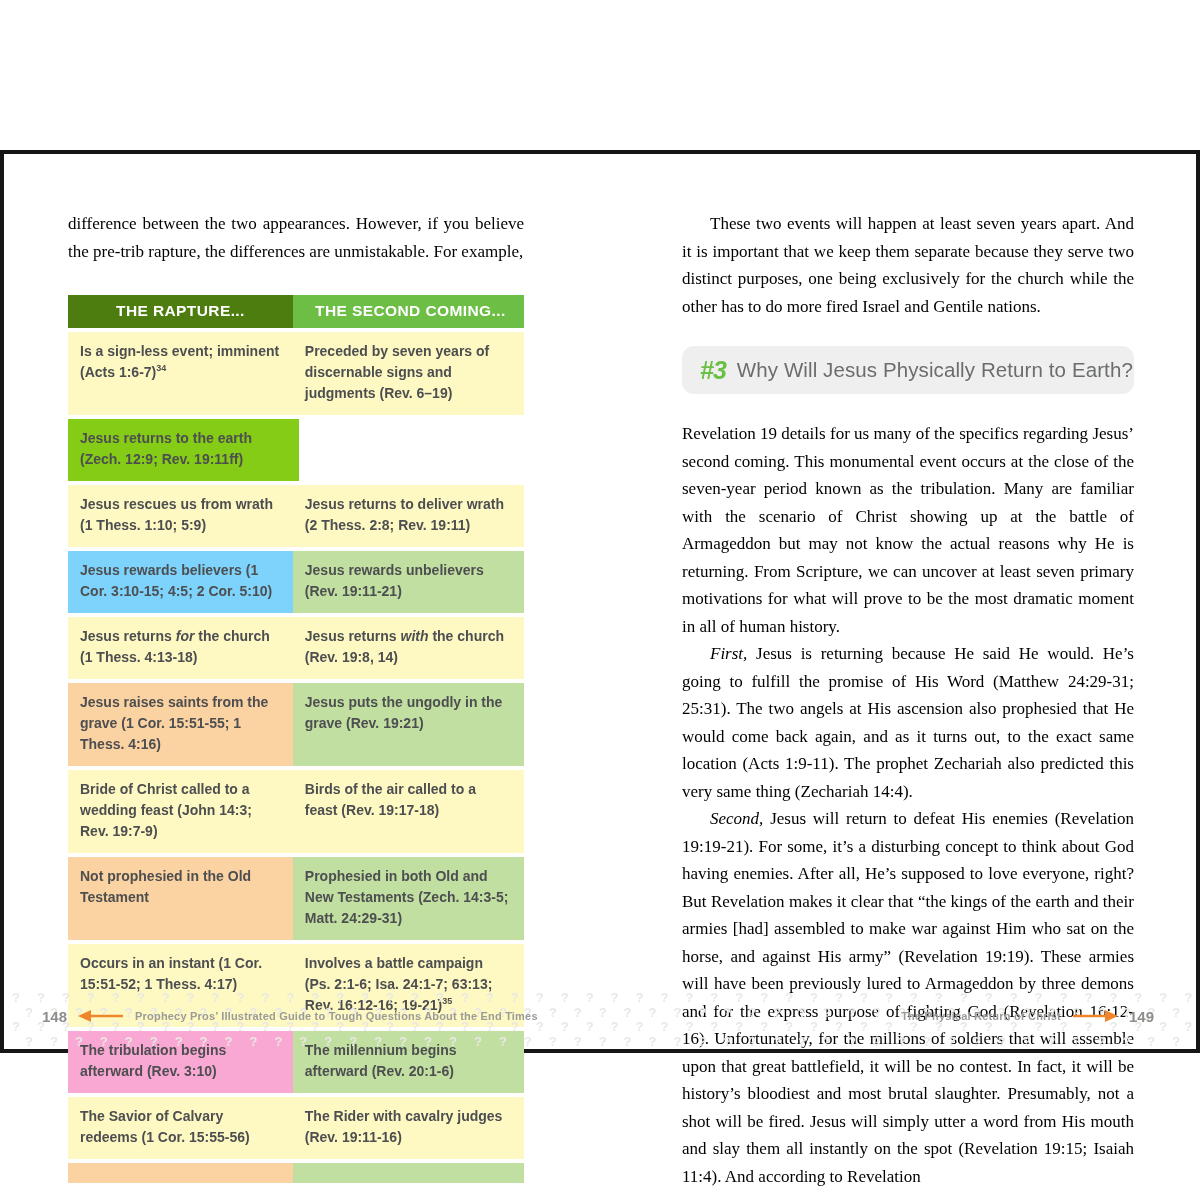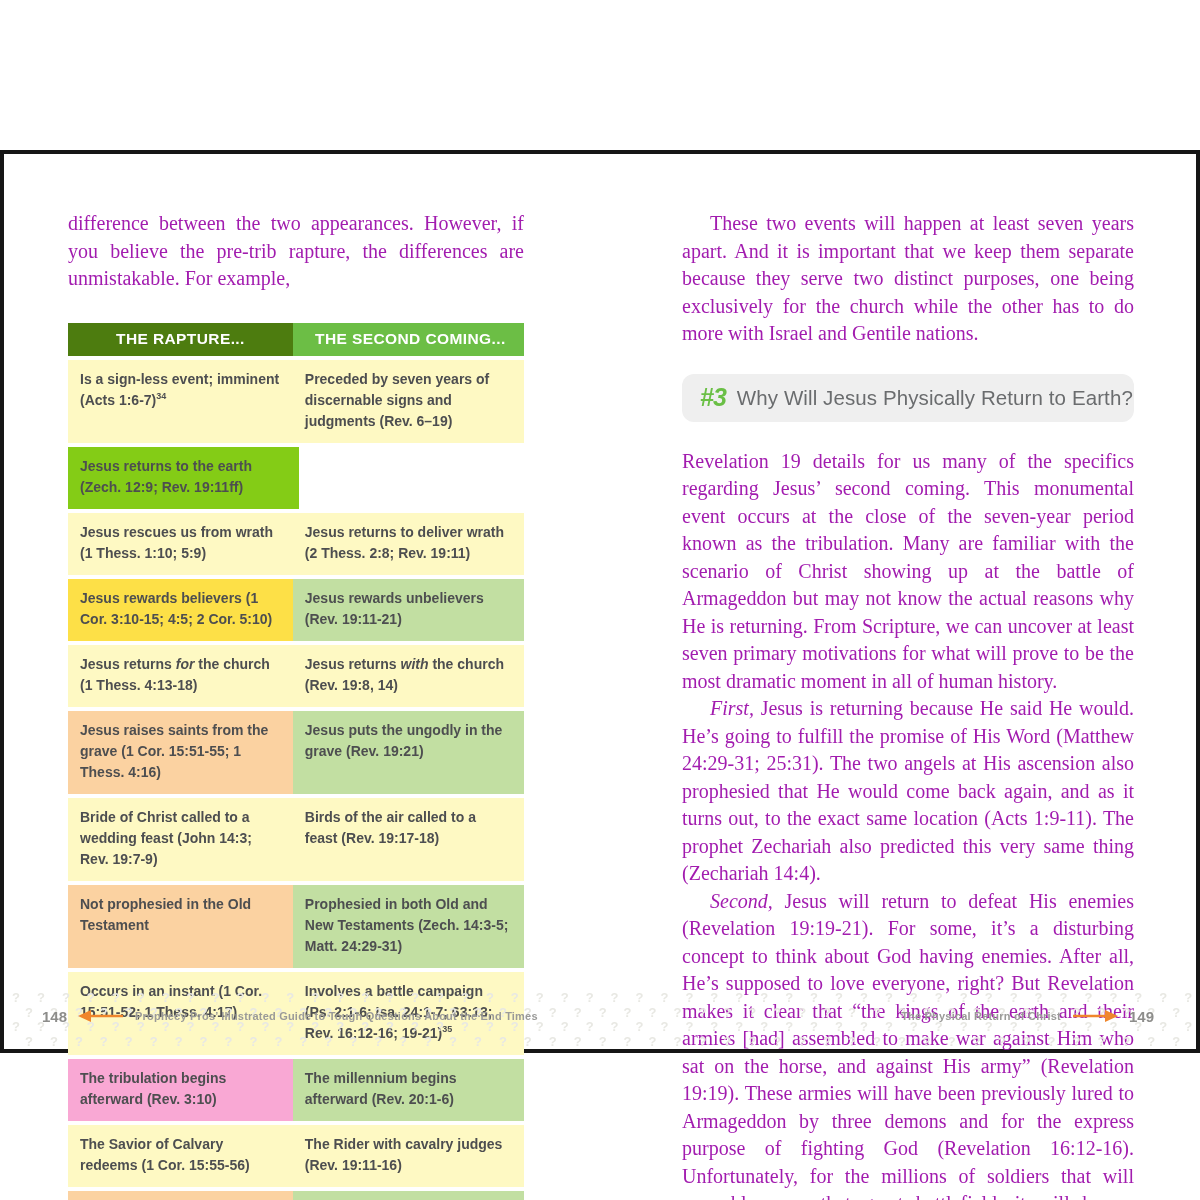--- a/index.html
+++ b/index.html
@@ -20,23 +20,23 @@
   .pages {
     display: flex;
     justify-content: space-between;
     padding: 56px 62px 0 64px;
   }
   .page-left  { width: 456px; }
   .page-right { width: 452px; }
 
   .serif {
     font-family: "Liberation Serif", serif;
-    font-size: 20px;
+    font-size: 17px;
     line-height: 27.5px;
-    color: #a21caf;
+    color: #000000;
     text-align: justify;
   }
   .intro { margin-bottom: 30px; }
 
   
   .t-head { display: flex; }
   .th {
     color: #ffffff;
     font-weight: 700;
     font-size: 15.5px;
@@ -134,21 +134,21 @@
               <div class="cell r"><span>Preceded by seven years of discernable signs and judgments (Rev. 6–19)</span></div>
             </div>
             <div class="t-row shaded">
               <div class="cell r" style="background: #84cc16;"><span>Jesus returns to the earth (Zech. 12:9; Rev. 19:11ff)</span></div>
             </div>
             <div class="t-row plain">
               <div class="cell l"><span>Jesus rescues us from wrath (1 Thess. 1:10; 5:9)</span></div>
               <div class="cell r"><span>Jesus returns to deliver wrath (2 Thess. 2:8; Rev. 19:11)</span></div>
             </div>
             <div class="t-row shaded">
-              <div class="cell l" style="background: #fde047;"><span>Jesus rewards believers (1 Cor. 3:10-15; 4:5; 2 Cor. 5:10)</span></div>
+              <div class="cell l" style="background: #7dd3fc;"><span>Jesus rewards believers (1 Cor. 3:10-15; 4:5; 2 Cor. 5:10)</span></div>
               <div class="cell r" style="background: rgb(194, 223, 162);"><span>Jesus rewards unbelievers (Rev. 19:11-21)</span></div>
             </div>
             <div class="t-row plain">
               <div class="cell l"><span>Jesus returns </span><span style="font-style: italic;">for</span><span> the church (1 Thess. 4:13-18)</span></div>
               <div class="cell r"><span>Jesus returns </span><span style="font-style: italic;">with</span><span> the church (Rev. 19:8, 14)</span></div>
             </div>
             <div class="t-row shaded">
               <div class="cell l" style="background: rgb(251, 210, 161);"><span>Jesus raises saints from the grave (1 Cor. 15:51-55; 1 Thess. 4:16)</span></div>
               <div class="cell r" style="background: rgb(194, 223, 162);"><span>Jesus puts the ungodly in the grave (Rev. 19:21)</span></div>
             </div>
@@ -175,21 +175,21 @@
             <div class="t-row shaded">
               <div class="cell l" style="background: rgb(251, 210, 161);"></div>
               <div class="cell r" style="background: rgb(194, 223, 162);"></div>
             </div>
           </div>
       </div>
     </div>
 
     <div class="page-right">
       <div id="right-before">
-          <p class="serif para indent"><span>These two events will happen at least seven years apart. And it is important that we keep them separate because they serve two distinct purposes, one being exclusively for the church while the other has to do more with Israel and Gentile nations.</span></p>
+          <p class="serif para indent"><span>These two events will happen at least seven years apart. And it is important that we keep them separate because they serve two distinct purposes, one being exclusively for the church while the other has to do more fired Israel and Gentile nations.</span></p>
         </div>
 
       <div class="q-box">
         <span class="q-num" id="q-num" style="color: rgb(106, 191, 69);">#3</span>
         <span class="q-title">Why Will Jesus Physically Return to Earth?</span>
       </div>
 
       <div id="right-after">
           <p class="serif para"><span>Revelation 19 details for us many of the specifics regarding Jesus’ second coming. This monumental event occurs at the close of the seven-year period known as the tribulation. Many are familiar with the scenario of Christ showing up at the battle of Armageddon but may not know the actual reasons why He is returning. From Scripture, we can uncover at least seven primary motivations for what will prove to be the most dramatic moment in all of human history.</span></p>
           <p class="serif para indent"><span style="font-style: italic;">First,</span><span> Jesus is returning because He said He would. He’s going to fulfill the promise of His Word (Matthew 24:29-31; 25:31). The two angels at His ascension also prophesied that He would come back again, and as it turns out, to the exact same location (Acts 1:9-11). The prophet Zechariah also predicted this very same thing (Zechariah 14:4).</span></p>

